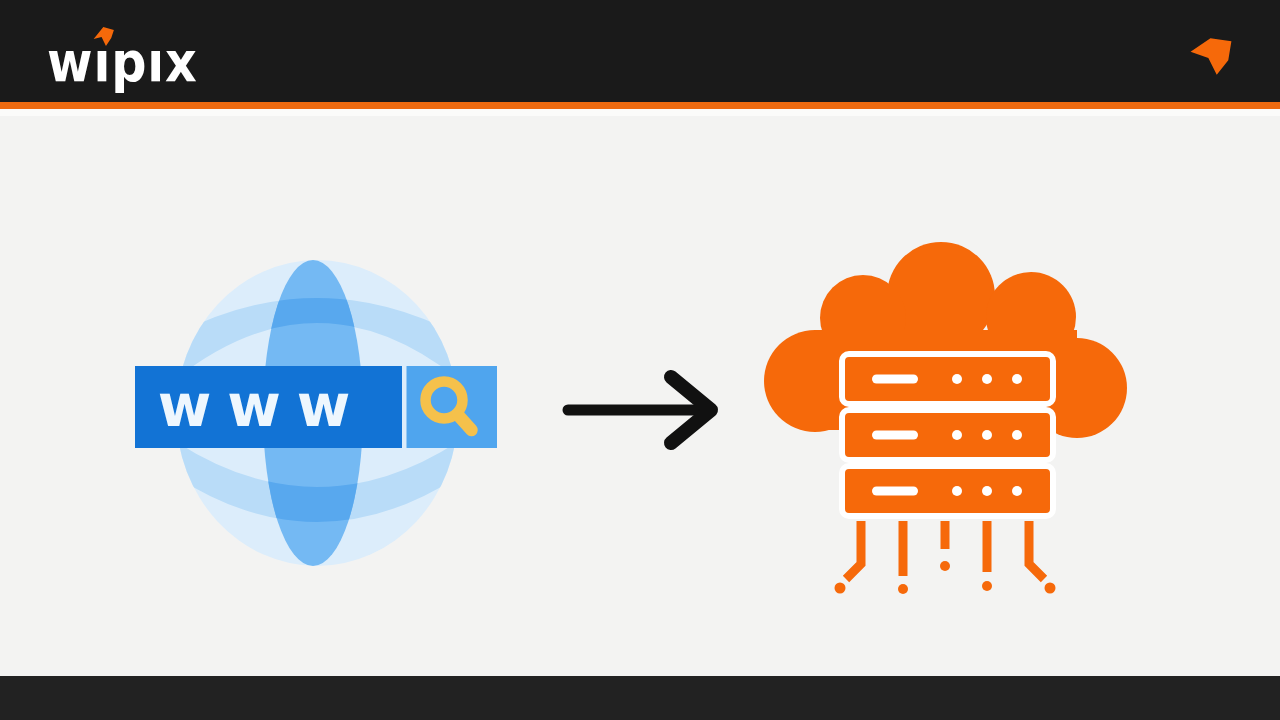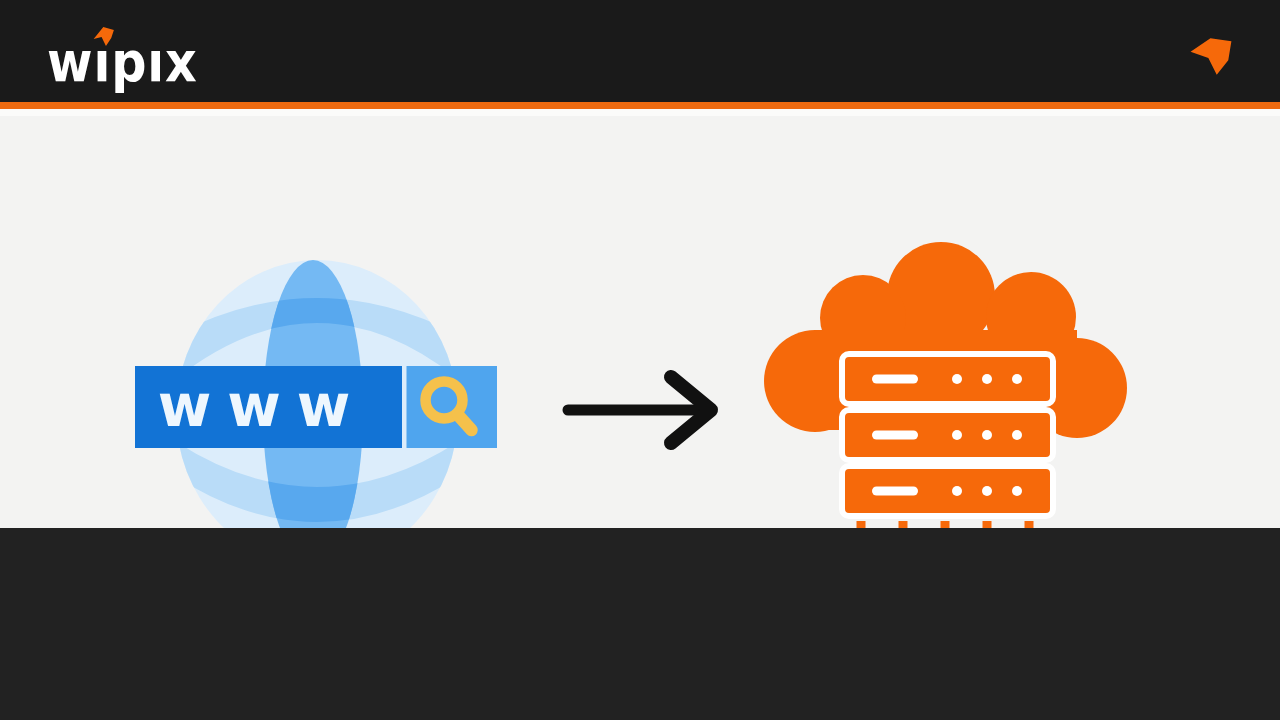--- a/index.html
+++ b/index.html
@@ -1,17 +1,17 @@
 <!DOCTYPE html>
 <html><head>
 <meta charset="utf-8">
 <style>
   html,body{margin:0;padding:0;background:#222;}
   .stage{
-    position:relative;width:1280px;height:528px;overflow:hidden;
+    position:relative;width:1280px;height:676px;overflow:hidden;
     background:#f3f3f2;font-family:"DejaVu Sans","Liberation Sans",sans-serif;
   }
   
   .header{
     position:absolute;left:0;top:0;width:1280px;height:102px;
     background:#1a1a1a;
   }
   .accent-stripe{
     position:absolute;left:0;top:102px;width:1280px;height:7px;
     background:#ed6a10;

